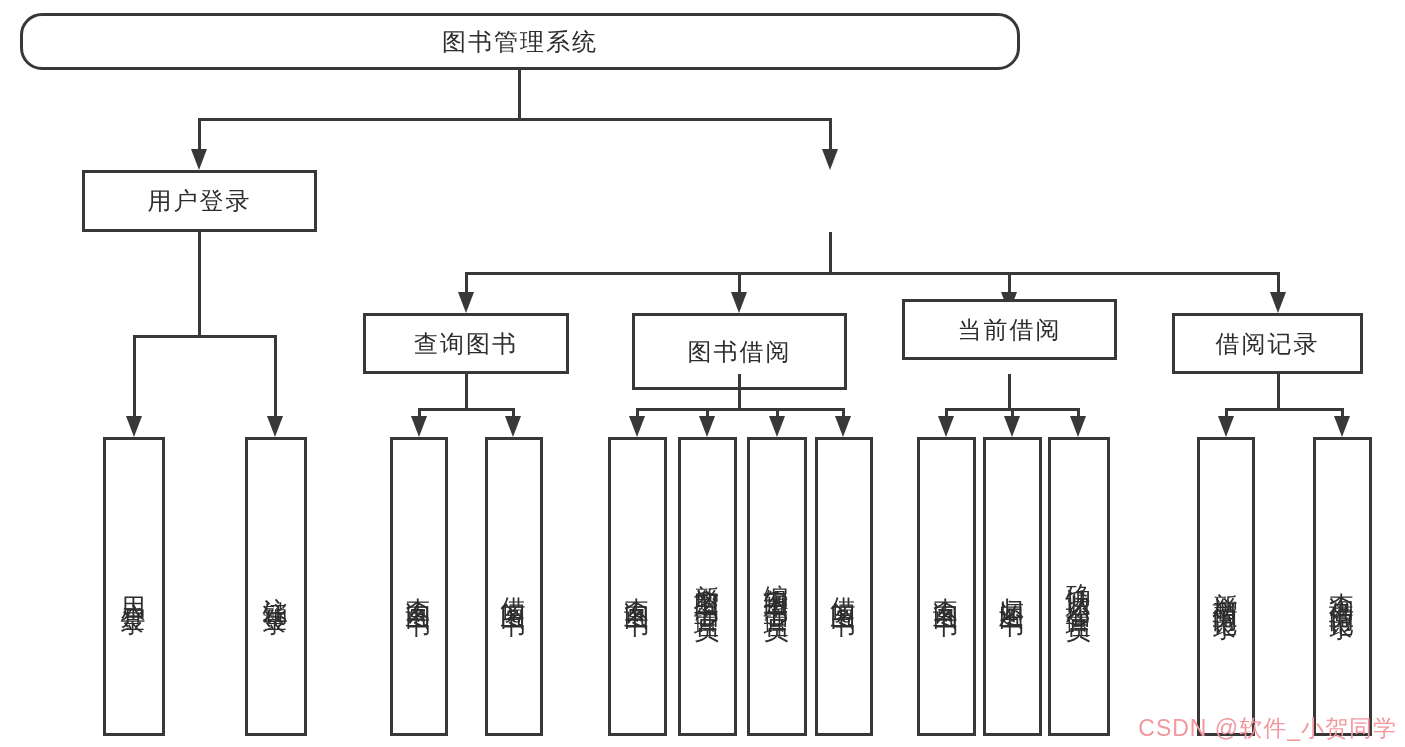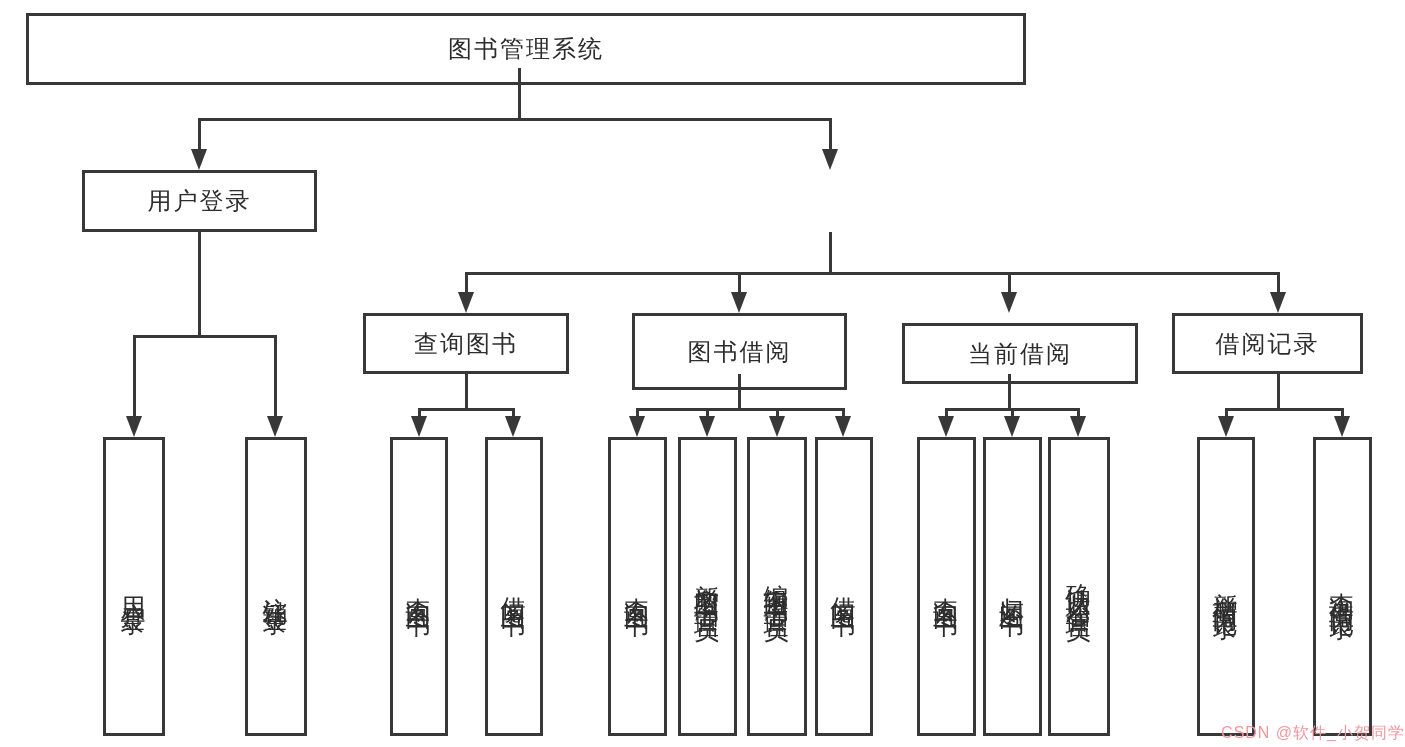--- a/index.html
+++ b/index.html
@@ -42,34 +42,34 @@
   .hline{height:3px;}
   .vline{width:3px;}
   .arrow{
     position:absolute;width:0;height:0;
     border-left:8px solid transparent;
     border-right:8px solid transparent;
     border-top:21px solid var(--line);
   }
   .watermark{
     position:absolute;
-    right:0;bottom:3px;
-    font-size:16px;
+    right:8px;bottom:3px;
+    font-size:23px;
     color:var(--wm);
     letter-spacing:1px;
     z-index:10;
     white-space:nowrap;
   }
 </style>
 </head>
 <body>
 
 <div id="canvas">
 
-  <div class="box" style="left:26px;top:13px;width:1000px;height:72px;">图书管理系统</div>
+  <div class="box" style="left:20px;top:13px;width:1000px;height:57px;border-radius:22px;">图书管理系统</div>
 
   <div class="vline" style="left:518px;top:68px;height:50px;"></div>
   <div class="hline" style="left:198px;top:118px;width:633px;"></div>
   <div class="vline" style="left:198px;top:118px;height:36px;"></div>
   <div class="arrow" style="left:191px;top:149px;"></div>
   <div class="vline" style="left:829px;top:118px;height:36px;"></div>
   <div class="arrow" style="left:822px;top:149px;"></div>
 
   <div class="box" style="left:82px;top:170px;width:235px;height:62px;">用户登录</div>
 
@@ -86,21 +86,21 @@
   <div class="arrow" style="left:458px;top:292px;"></div>
   <div class="vline" style="left:738px;top:272px;height:23px;"></div>
   <div class="arrow" style="left:731px;top:292px;"></div>
   <div class="vline" style="left:1008px;top:272px;height:23px;"></div>
   <div class="arrow" style="left:1001px;top:292px;"></div>
   <div class="vline" style="left:1277px;top:272px;height:23px;"></div>
   <div class="arrow" style="left:1270px;top:292px;"></div>
 
   <div class="box" style="left:363px;top:313px;width:206px;height:61px;">查询图书</div>
   <div class="box" style="left:632px;top:313px;width:215px;height:77px;">图书借阅</div>
-  <div class="box" style="left:902px;top:323px;width:236px;height:61px;">当前借阅</div>
+  <div class="box" style="left:902px;top:299px;width:215px;height:61px;">当前借阅</div>
   <div class="box" style="left:1172px;top:313px;width:191px;height:61px;">借阅记录</div>
 
   <div class="vline" style="left:465px;top:374px;height:34px;"></div>
   <div class="hline" style="left:418px;top:408px;width:97px;"></div>
   <div class="vline" style="left:418px;top:408px;height:12px;"></div>
   <div class="arrow" style="left:411px;top:416px;"></div>
   <div class="vline" style="left:512px;top:408px;height:12px;"></div>
   <div class="arrow" style="left:505px;top:416px;"></div>
 
   <div class="vline" style="left:738px;top:374px;height:34px;"></div>

